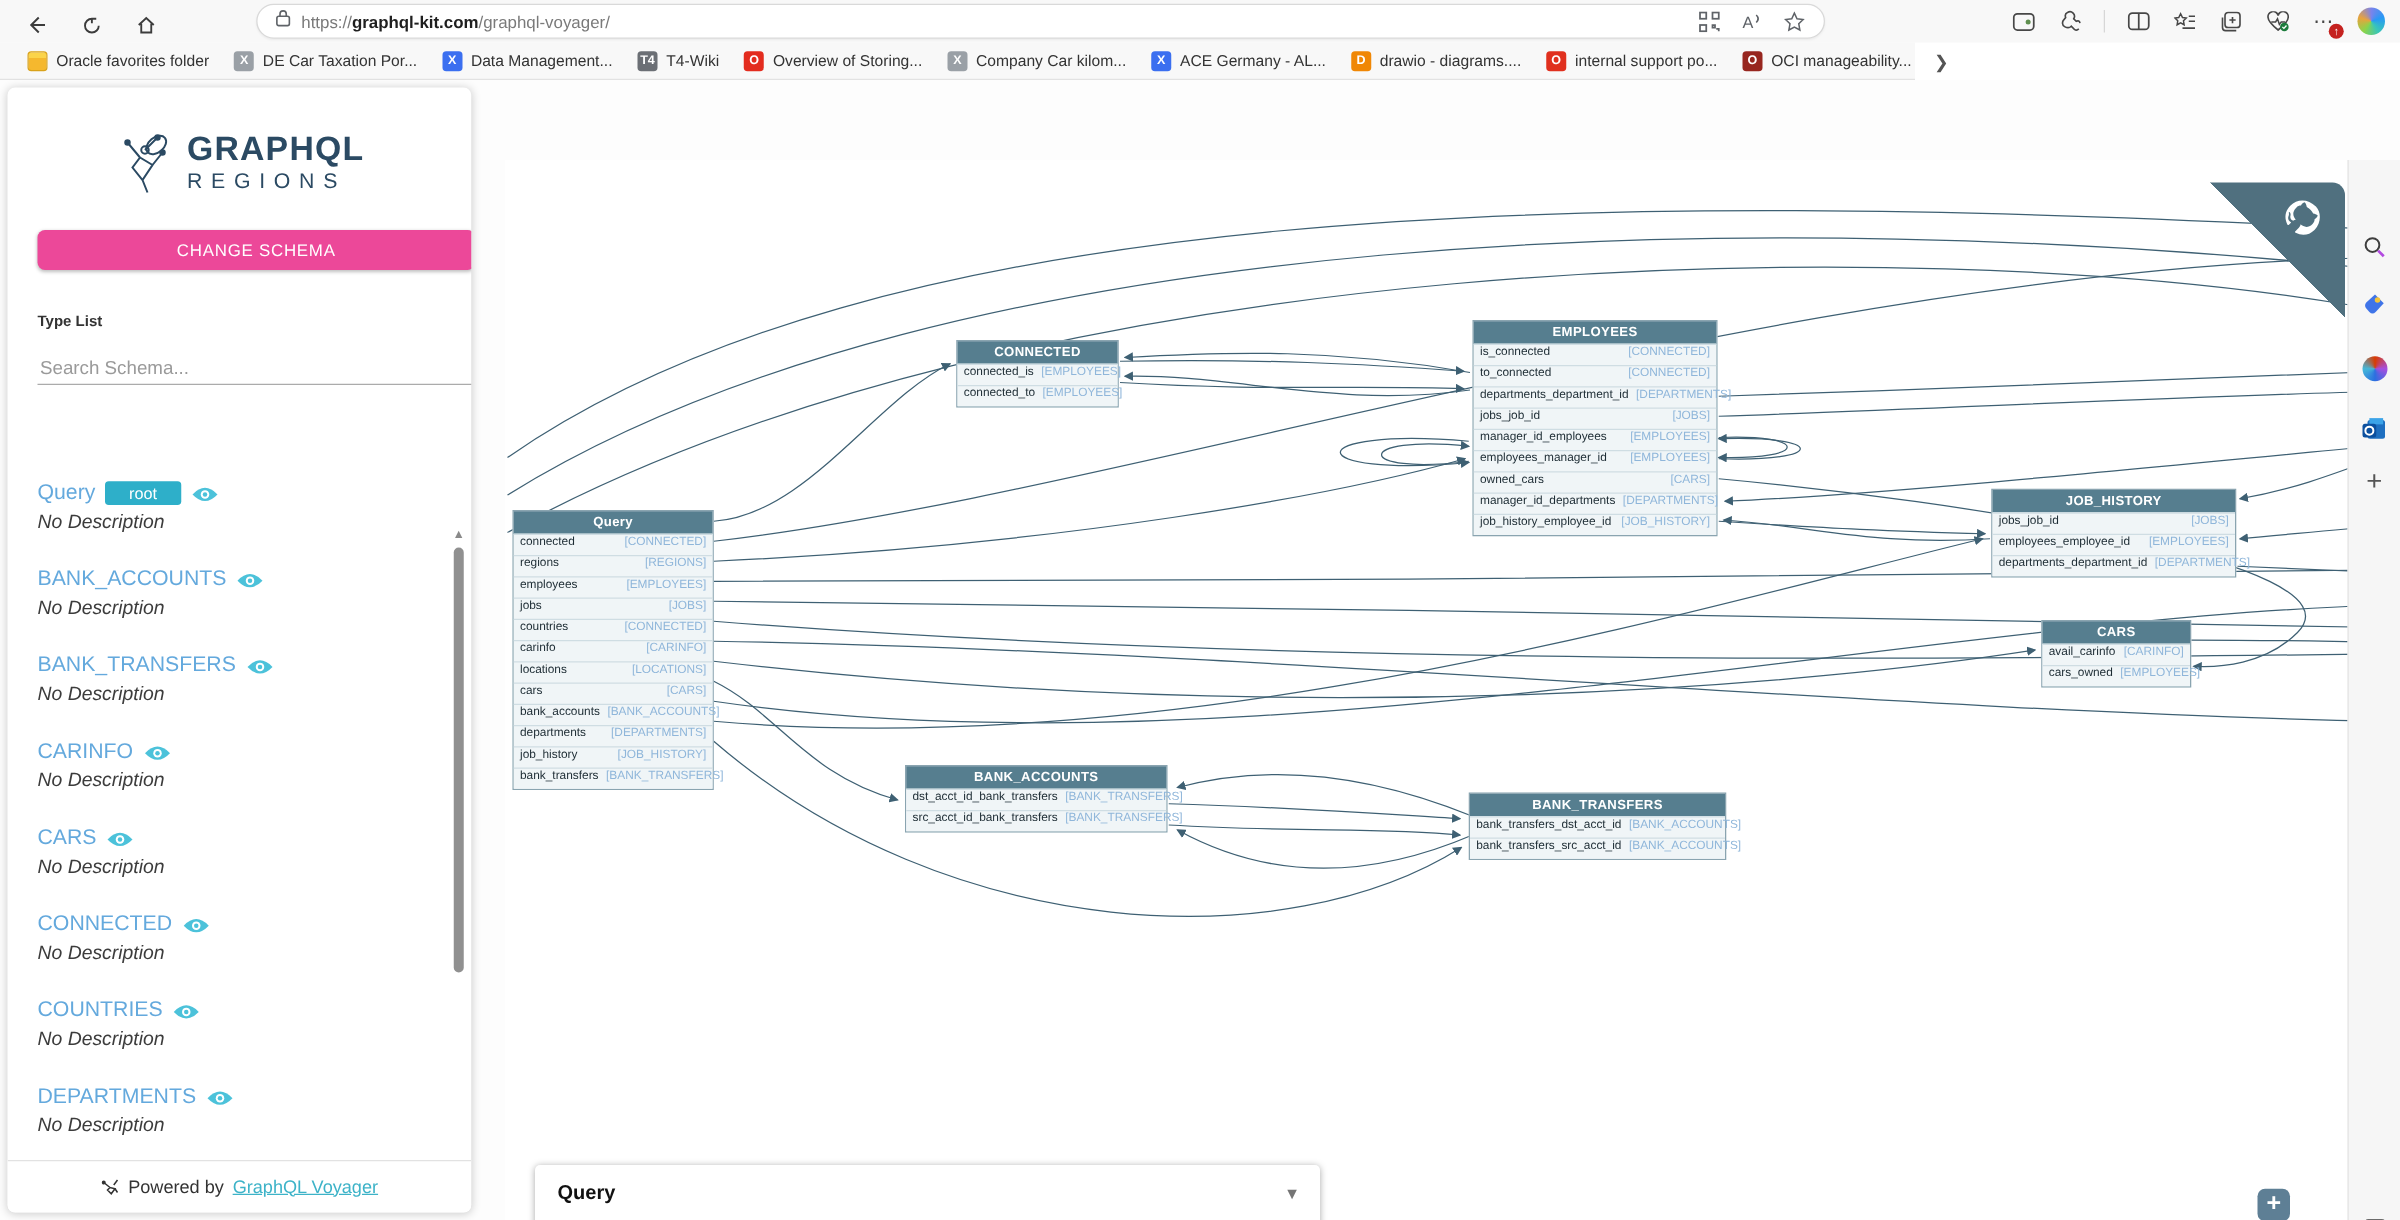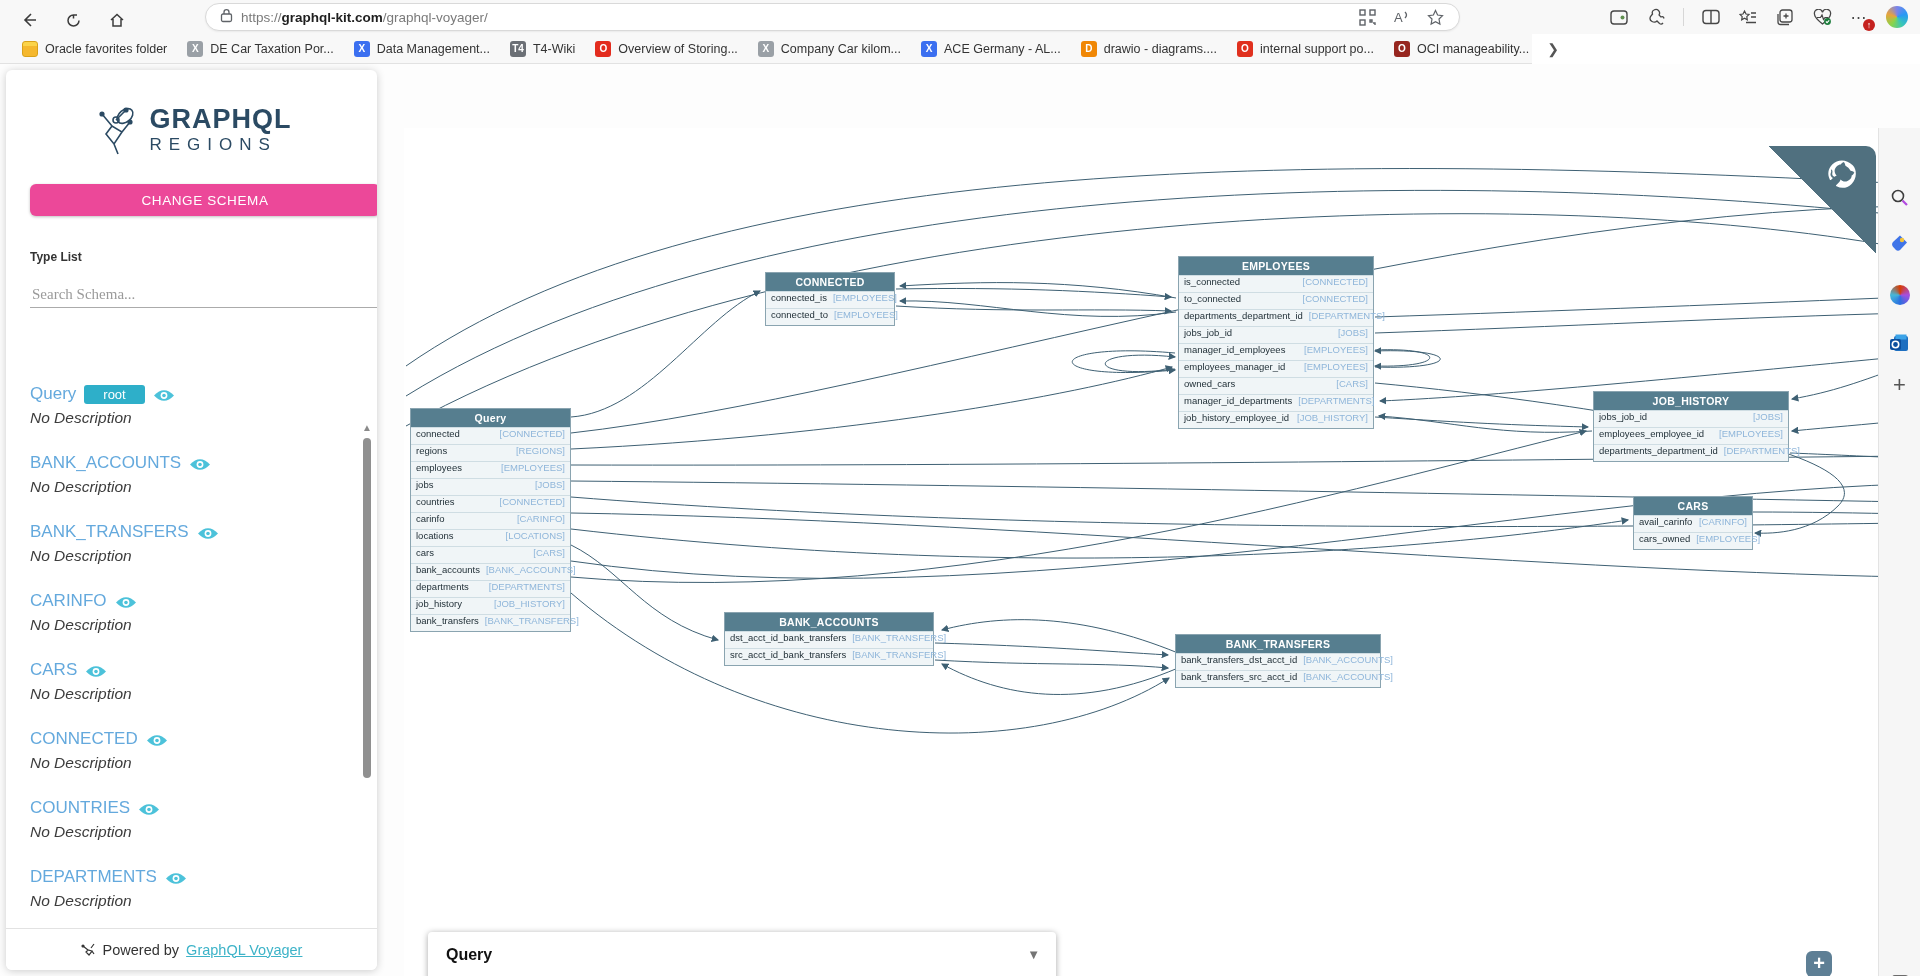--- a/index.html
+++ b/index.html
@@ -31,21 +31,21 @@
   .rail .ric { position:absolute; left:50%; transform:translateX(-50%); width:24px; height:24px; display:flex; align-items:center; justify-content:center; color:#3e3e3e; cursor:pointer; }
 
   
   .sidebar { position:absolute; left:6px; top:6px; width:371px; height:900px; background:#fff; border-radius:6px; box-shadow:0 1px 8px rgba(0,0,0,.2); overflow:hidden; }
   .logo-row { display:flex; align-items:center; justify-content:center; gap:12px; margin-top:30px; }
   .logo-text { color:#2b4a63; }
   .logo-text .l1 { font-size:27px; font-weight:bold; letter-spacing:1px; }
   .logo-text .l2 { font-size:17px; letter-spacing:7px; }
   .schema-btn { display:block; margin:26px 24px 0 24px; background:#ec4899; color:#fff; border:none; border-radius:6px; width:350px; height:32px; font-size:13.5px; letter-spacing:.6px; font-family:"Liberation Sans",sans-serif; box-shadow:0 1px 3px rgba(0,0,0,.25); cursor:pointer; }
   .typelist-title { margin:34px 0 0 24px; font-size:12px; font-weight:bold; color:#333; }
-  .search-input { margin:18px 24px 0 24px; width:350px; border:none; border-bottom:1px solid #ababab; font-size:15px; padding:4px 2px; color:#333; outline:none; background:transparent; font-family:Liberation Serif, serif; }
+  .search-input { margin:18px 24px 0 24px; width:350px; border:none; border-bottom:1px solid #ababab; font-size:15px; padding:4px 2px; color:#333; outline:none; background:transparent; font-family:Liberation Sans, sans-serif; }
   .search-input::placeholder { color:#9a9a9a; }
   .types { position:absolute; left:0; top:296px; bottom:42px; width:100%; overflow:hidden; padding:18px 40px 0 24px; }
   .titem { margin-bottom:26px; }
   .tname-row { display:flex; align-items:center; gap:8px; }
   .tname { color:#64a9dd; font-size:17px; cursor:pointer; }
   .troot { background:#2eafc9; color:#fff; font-size:13px; padding:2px 19px; border-radius:3px; cursor:default; }
   .eye { width:19px; height:13px; position:relative; cursor:pointer; }
   .eye svg { display:block; }
   .tdesc { font-style:italic; color:#3c3c3c; font-size:15.5px; margin-top:5px; }
   .sb-scroll { position:absolute; right:4px; top:352px; width:12px; height:572px; }

